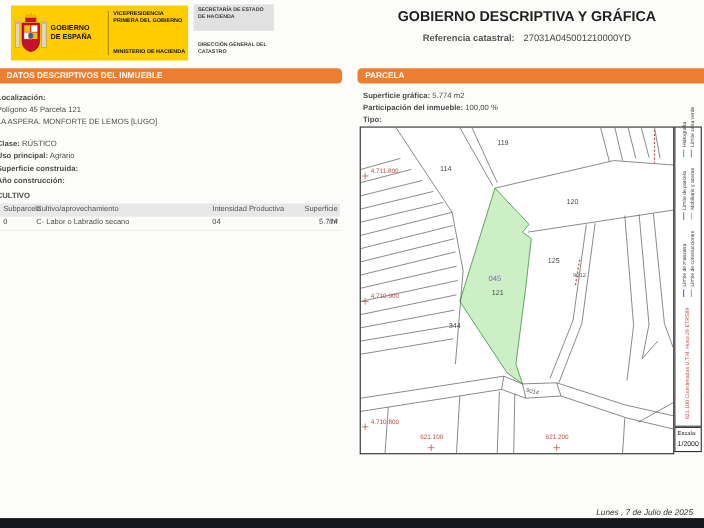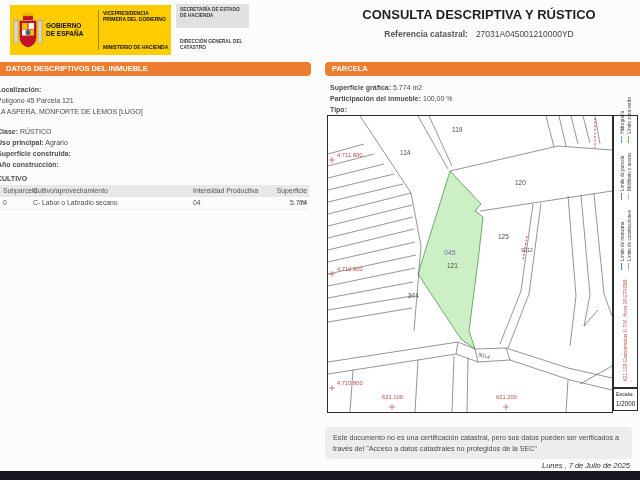--- a/index.html
+++ b/index.html
@@ -88,21 +88,21 @@
     <div class="gov-sep"></div>
     <div class="min-txt">
       <span>VICEPRESIDENCIA PRIMERA DEL GOBIERNO</span>
       <span>MINISTERIO DE HACIENDA</span>
     </div>
   </div>
   <div class="sec-box">SECRETARÍA DE ESTADO DE HACIENDA</div>
   <div class="dir-txt">DIRECCIÓN GENERAL DEL CATASTRO</div>
 
   <div class="doc-title">
-    <div class="t1">CONSULTA DESCRIPTIVA Y RÚSTICO</div>
+    <div class="t1">GOBIERNO DESCRIPTIVA Y GRÁFICA</div>
     <div class="ref-row">
       <span class="lbl">Referencia catastral:</span><span>27031A045001210000YD</span>
     </div>
   </div>
 
   <div class="bar bar-left">DATOS DESCRIPTIVOS DEL INMUEBLE</div>
   <div class="bar bar-right">PARCELA</div>
 
   <div class="left-panel">
     <div class="b">Localización:</div>
@@ -207,17 +207,16 @@
         <span><i class="dash d-hidro"></i><span>Hidrografía</span></span>
         <span><i class="dash d-verde"></i><span>Límite zona verde</span></span>
       </span>
     </div>
   </div>
   <div class="scale-box">
     <div>Escala:</div>
     <div class="sv">1/2000</div>
   </div>
 
-  <div class="disclaimer">Este documento no es una certificación catastral, pero sus datos pueden ser verificados a través del "Acceso a datos catastrales no protegidos de la SEC"</div>
   <div class="date-line">Lunes , 7 de Julio de 2025</div>
   <div class="bottom-bar"></div>
 
 </div>
 
 </body></html>

